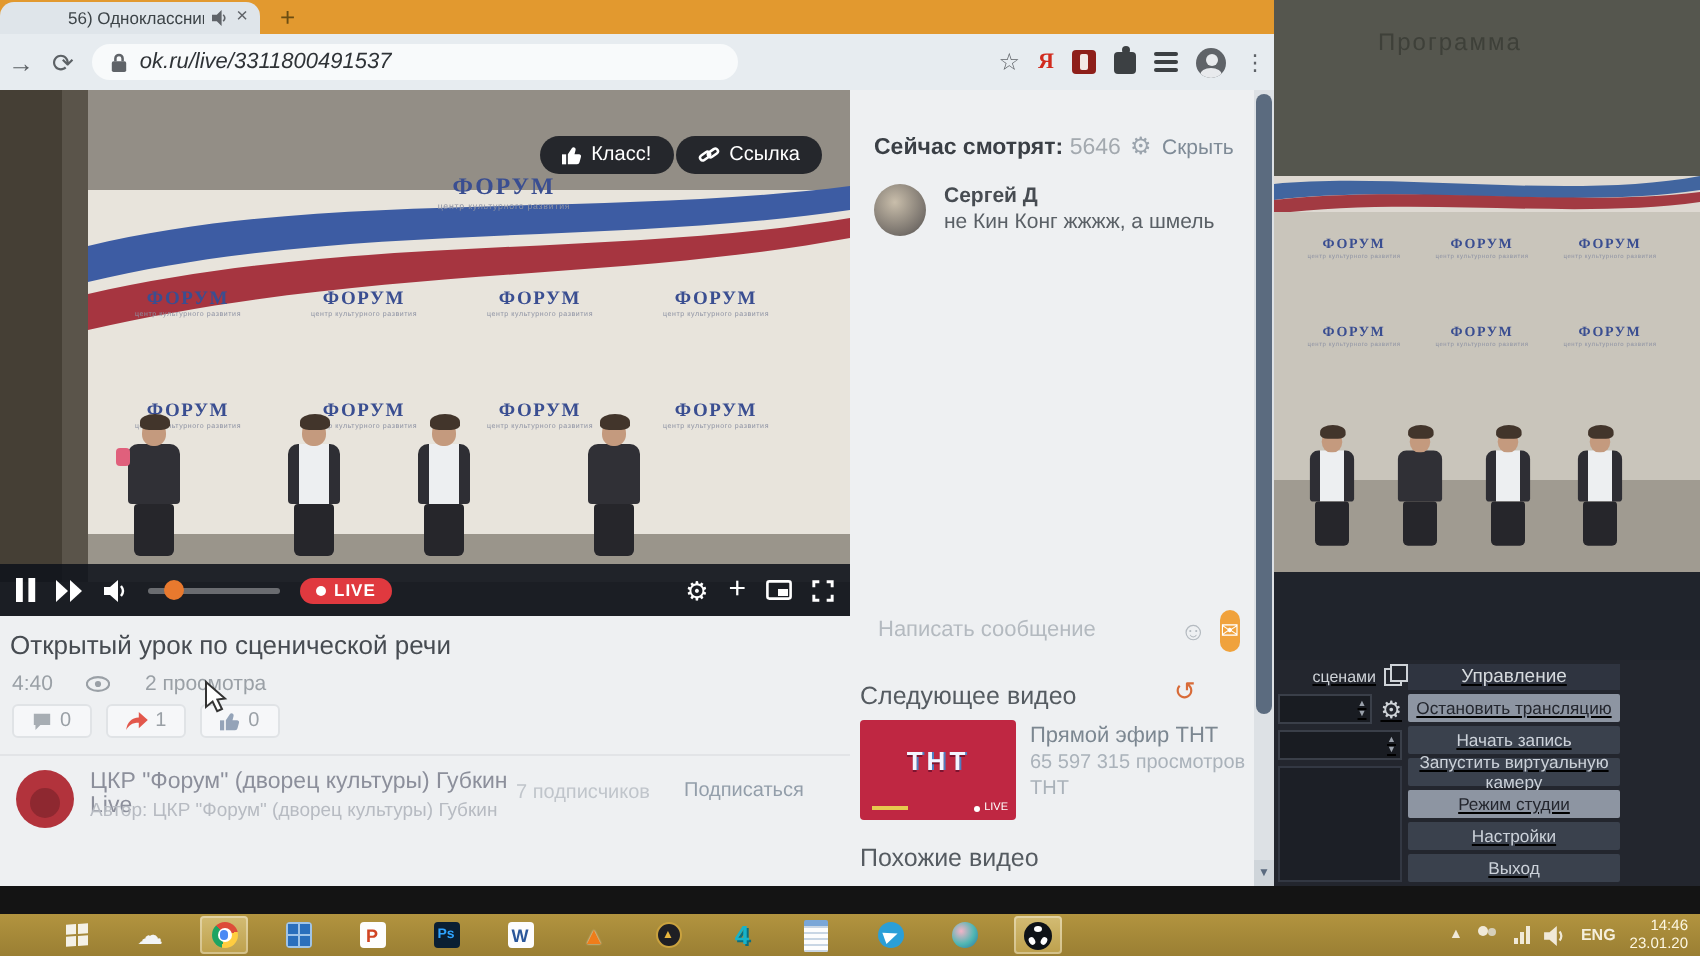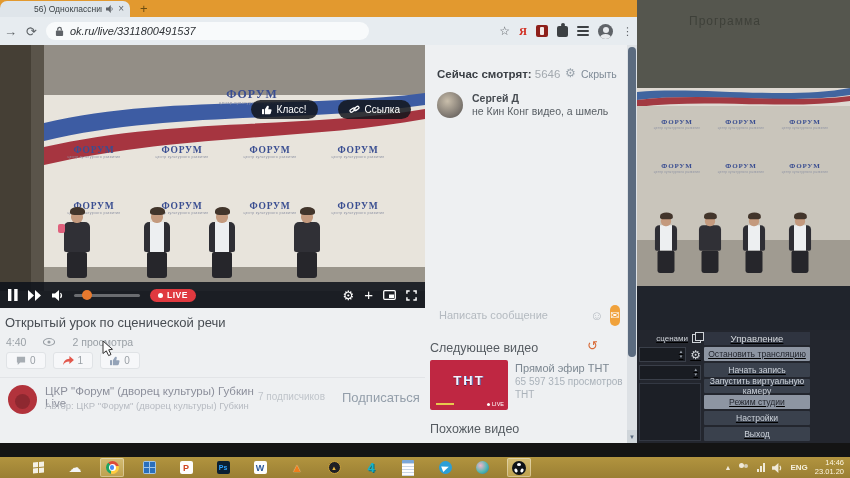--- a/index.html
+++ b/index.html
@@ -46,21 +46,21 @@
   .lu i{font-style:normal;font-size:3.5px;color:#8d92a3;letter-spacing:.3px;}
   .lu-big{position:absolute;left:208px;top:50px;transform:scale(1.25);z-index:2;}
   .person{position:absolute;bottom:30px;width:34px;display:flex;flex-direction:column;align-items:center;z-index:3;}
   .person .head{width:12px;height:13px;background:#c49a7e;border-radius:50% 50% 45% 45%;position:relative;}
   .person .head::before{content:"";position:absolute;top:-3px;left:-1.5px;right:-1.5px;height:8px;background:#42352b;border-radius:50% 50% 30% 30%;}
   .person .torso{width:26px;height:30px;border-radius:5px 5px 2px 2px;margin-top:-1px;
        background:linear-gradient(90deg,#2e2e34 0 22%,#edeff1 22% 78%,#2e2e34 78% 100%);}
   .person.dark .torso{background:#303036;}
   .person .legs{width:20px;height:26px;background:#26262b;border-radius:2px 2px 3px 3px;}
   .person .pinkitem{position:absolute;left:-2px;top:14px;width:7px;height:9px;background:#e0607c;border-radius:2px;}
-  .overlay-btns{position:absolute;right:14px;top:23px;display:flex;gap:20px;z-index:5;margin-top:32px;}
+  .overlay-btns{position:absolute;right:14px;top:23px;display:flex;gap:1px;z-index:5;}
   .pill{height:19px;border-radius:11px;background:rgba(18,21,28,.85);color:#fff;display:flex;align-items:center;
         gap:5px;padding:0 11px;font-size:10px;}
   .controls{position:absolute;left:0;bottom:0;width:100%;height:26px;background:rgba(15,19,27,.88);
             display:flex;align-items:center;padding:0 8px;box-sizing:border-box;gap:10px;z-index:6;}
   .cbtn{display:flex;align-items:center;justify-content:center;color:#fff;}
   .slider{width:66px;height:3px;background:rgba(255,255,255,.35);border-radius:2px;position:relative;}
   .slider .knob{position:absolute;left:8px;top:-3.5px;width:10px;height:10px;border-radius:50%;background:#e8792e;}
   .livebadge{height:13px;border-radius:8px;background:#e0393f;color:#fff;display:flex;align-items:center;gap:4px;
              padding:0 8px;font-size:8.5px;font-weight:bold;letter-spacing:.5px;}
   .livebadge .dot{width:5px;height:5px;border-radius:50%;background:#fff;}
@@ -73,21 +73,21 @@
   .vmeta{position:absolute;left:6px;top:291px;font-size:10.5px;color:#9aa0a6;display:flex;align-items:center;gap:17px;}
   .vactions{position:absolute;left:6px;top:307px;display:flex;gap:7px;}
   .act{height:17px;border:1px solid #e0e3e6;background:#f6f7f9;border-radius:3px;display:flex;align-items:center;
        gap:4px;padding:0 9px;font-size:10px;color:#9aa0a6;}
   .vdivider{position:absolute;left:0;top:332px;width:425px;height:1px;background:#e2e4e7;}
   .ch-avatar{position:absolute;left:8px;top:340px;width:29px;height:29px;border-radius:50%;background:#b2333c;overflow:hidden;}
   .ch-avatar::after{content:"";position:absolute;left:7px;top:9px;width:15px;height:15px;border-radius:50%;background:#8e2830;}
   .ch-name{position:absolute;left:45px;top:340px;font-size:11.5px;color:#8c8f9b;width:230px;}
   .ch-author{position:absolute;left:45px;top:355px;font-size:9.5px;color:#b7bbc2;width:230px;}
   .ch-subs{position:absolute;left:258px;top:346px;font-size:10px;color:#c0c5cb;}
-  .ch-subscribe{position:absolute;left:342px;top:345px;font-size:13px;color:#939eaa;}
+  .ch-subscribe{position:absolute;left:342px;top:345px;font-size:10px;color:#939eaa;}
 
   
   .sidebar{position:absolute;left:425px;top:0;width:203px;height:398px;background:#eef0f2;}
   .sb-head{position:absolute;left:12px;top:23px;font-size:11.5px;color:#3a3f45;font-weight:bold;}
   .sb-count{font-weight:normal;color:#a3a9af;}
   .sb-gear{position:absolute;left:140px;top:21px;font-size:12px;color:#9ba4ad;}
   .sb-hide{position:absolute;left:156px;top:23px;font-size:10.5px;color:#7f8b97;}
   .cm-avatar{position:absolute;left:12px;top:47px;width:26px;height:26px;border-radius:50%;
              background:radial-gradient(circle at 40% 35%,#c9beab,#77716b 70%,#4c4a4a);}
   .cm-author{position:absolute;left:47px;top:47px;font-size:10.5px;font-weight:bold;color:#474c52;}
@@ -435,21 +435,21 @@
       <div class="sidebar">
         <div class="sb-head">
           <span>Сейчас смотрят:</span>
           <span class="sb-count">5646</span>
         </div>
         <span class="sb-gear">⚙</span>
         <button class="sb-hide">Скрыть</button>
 
         <div class="cm-avatar"></div>
         <div class="cm-author">Сергей Д</div>
-        <div class="cm-text">не Кин Конг видео, а шмель</div>
+        <div class="cm-text">не Кин Конг жжжж, а шмель</div>
 
         <div class="msg-row">
           <input class="msg-input" readonly="" placeholder="Написать сообщение" style="">
           <span class="msg-smile">☺</span>
           <button class="msg-send">
             <span>✉</span>
           </button>
         </div>
 
         <div class="nx-head">Следующее видео</div>

